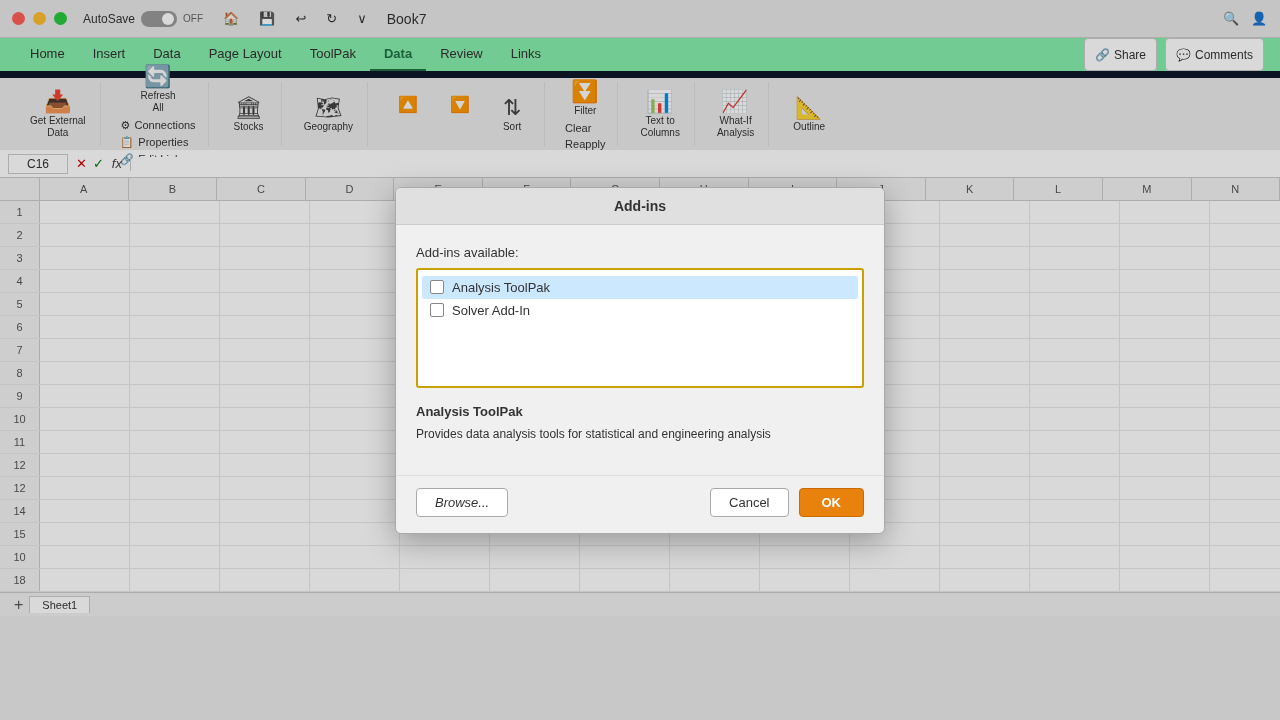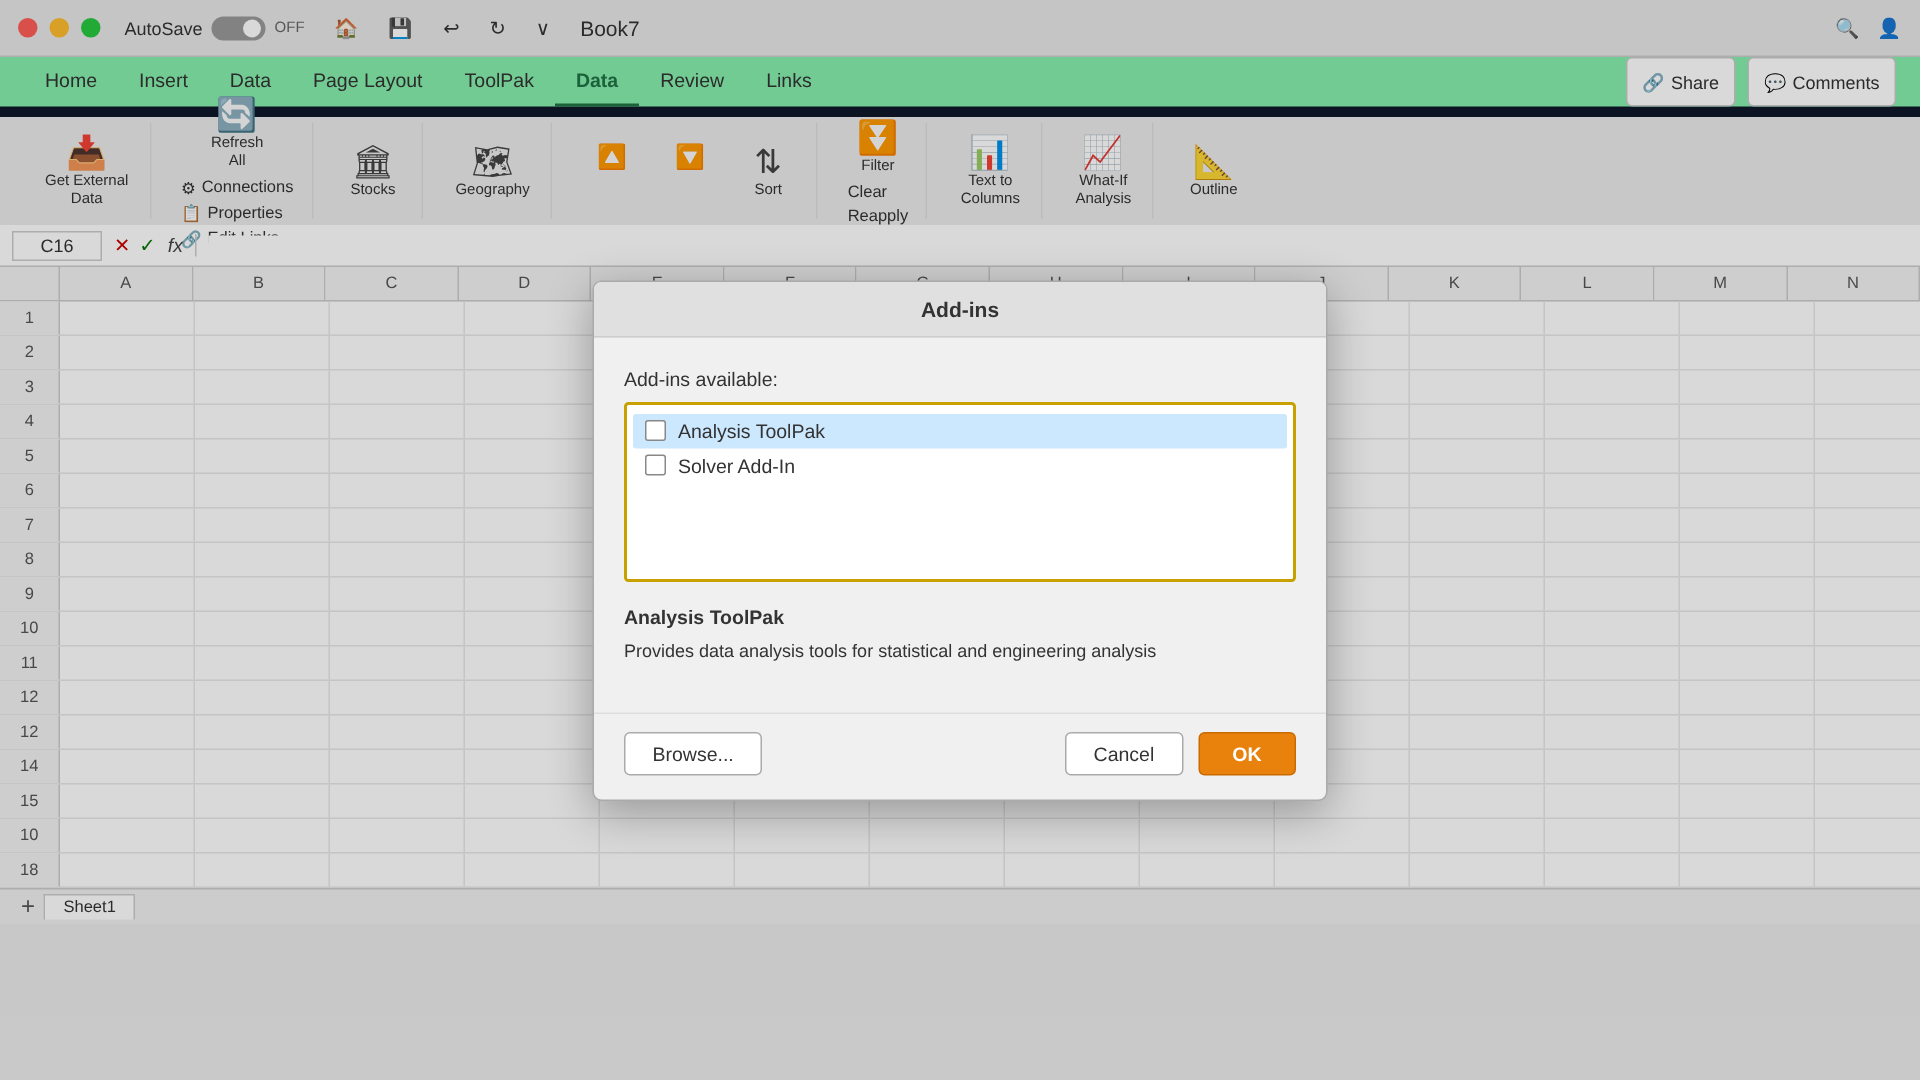--- a/index.html
+++ b/index.html
@@ -340,20 +340,21 @@
       border-top: 1px solid #ddd;
     }
     .btn-browse {
       padding: 6px 18px;
       background: white;
       border: 1px solid #aaa;
       border-radius: 4px;
       font-size: 13px;
       cursor: pointer;
       color: #333;
+      font-style: italic;
     }
     .dialog-right-btns {
       display: flex;
       gap: 10px;
     }
     .btn-cancel {
       padding: 6px 18px;
       background: white;
       border: 1px solid #aaa;
       border-radius: 4px;

